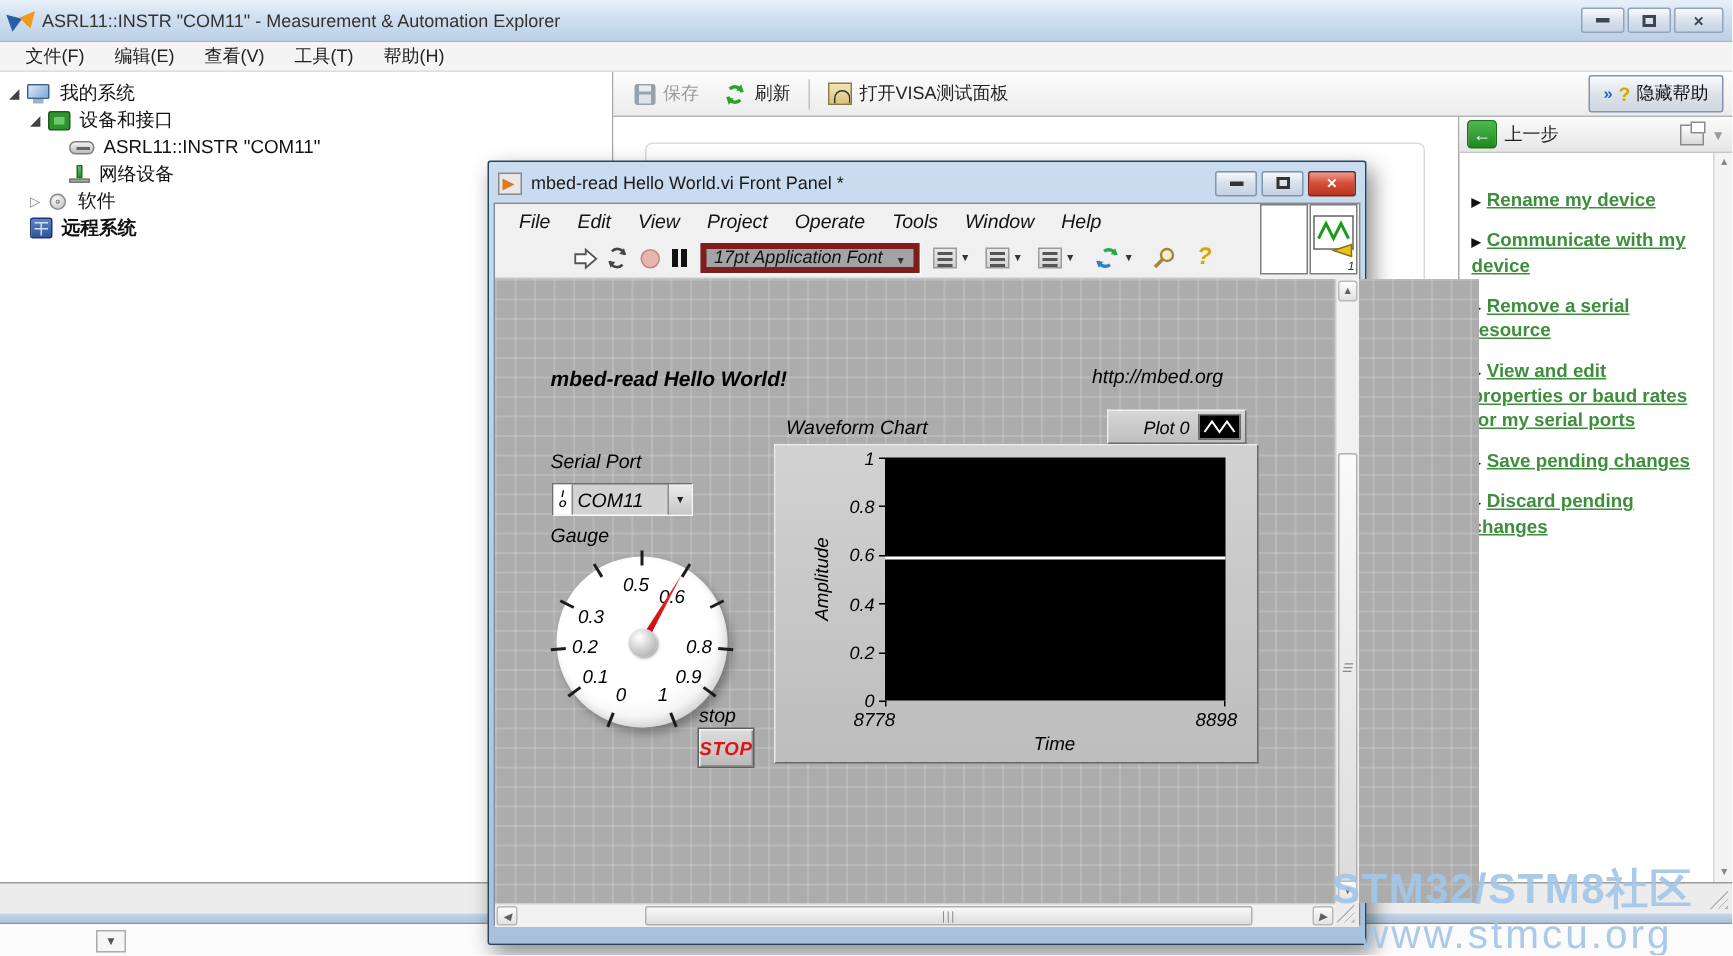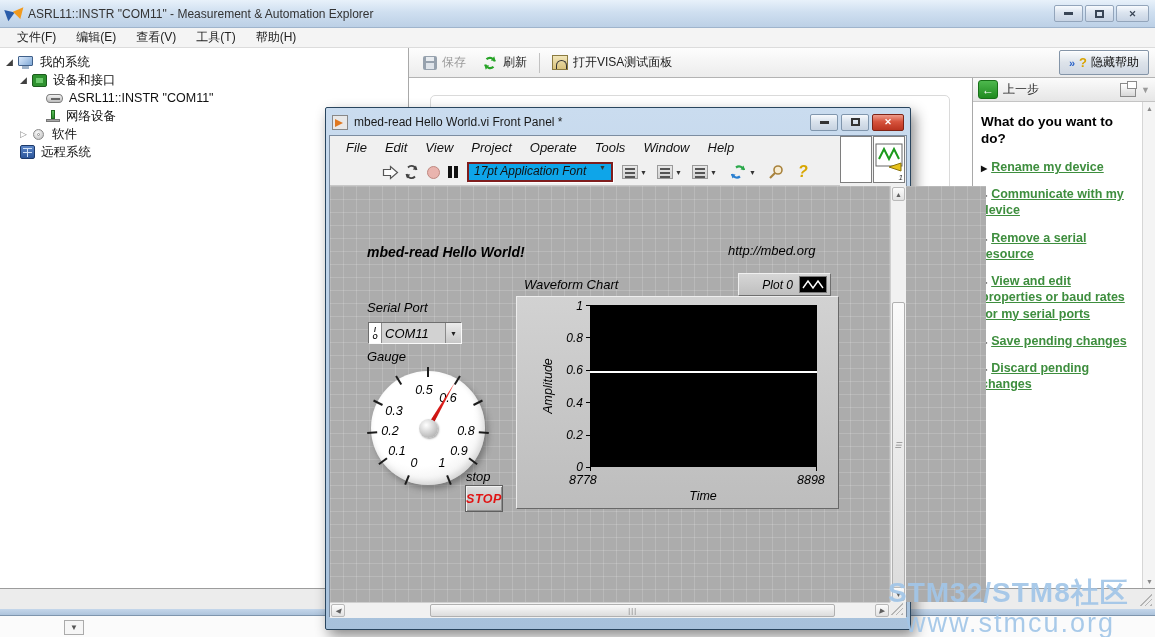--- a/index.html
+++ b/index.html
@@ -100,22 +100,22 @@
   .lvicon { width:16px; height:15px; background:#e8e8e8; border:1px solid #888; position:relative; }
   .lvicon:after { content:""; position:absolute; left:2px; top:3px; width:0; height:0; border-left:8px solid #e07820; border-top:4px solid transparent; border-bottom:4px solid transparent; }
   .lv-btn { width:28px; height:17px; margin-left:3px; border:1px solid #8096ad; border-radius:2px;
     background:linear-gradient(#f7fafd,#d9e2ec 45%,#c6d2e0); display:flex; align-items:center; justify-content:center; font-size:9px; color:#333; }
   .lv-btn.close { width:32px; background:linear-gradient(#ef9c8b,#d6523c 45%,#b93420); border-color:#7e2417; color:#fff; font-weight:bold; }
   .lv-client { position:absolute; left:3px; top:27px; width:578px; height:482px; background:#f0f0f0; border:1px solid #7c8da1;font-style:italic; }
   .lv-menubar { position:absolute; left:0; top:0; width:510px; height:22px; display:flex; align-items:center; padding-left:9px; gap:4px; background:#f0f0f0; }
   .lv-menu-item { font-size:13px; color:#111; padding:2px 7px; }
   .lv-toolbar { position:absolute; left:0; top:22px; width:510px; height:28px; border-bottom:1px solid #c8c8c8; background:#f0f0f0; }
   .lv-tb { position:absolute; top:0; height:28px; display:flex; align-items:center; }
-  .fontbox { border:2px solid #7f1d1d; box-shadow:1px 1px 0 #fff; background:#0ea5e9; height:20px; width:146px;
-    display:flex; align-items:flex-start; font-size:12px; color:#111; padding:0 5px; justify-content:space-between; }
+  .fontbox { border:4px solid #7f1d1d; box-shadow:1px 1px 0 #fff; background:#a3a3a3; height:20px; width:146px;
+    display:flex; align-items:flex-end; font-size:12px; color:#111; padding:0 5px; justify-content:space-between; }
   .mini-dd { font-size:7px; color:#333; margin-left:2px; }
   .abort-circle { width:13px; height:13px; border-radius:50%; background:#e9b4ae; border:1px solid #bf8880; }
   .pause-bars { width:10px; height:12px; border-left:4px solid #111; border-right:4px solid #111; }
   .glyphbox { width:16px; height:14px; background:linear-gradient(#e8e8e8,#d2d2d2); border:1px solid #9a9a9a; position:relative; }
   .glyphbox:after { content:""; position:absolute; left:2px; top:2px; width:10px; height:2px; background:#555; box-shadow:0 4px 0 #555, 0 8px 0 #555; }
   .icon-pane-box { position:absolute; top:0; width:32px; height:47px; background:#fff; border:1px solid #7e7e7e; }
   .vi-num { position:absolute; right:1px; bottom:0; font-size:8px; color:#333; }
 
   .lv-panel { position:absolute; left:0; top:50px; width:656px; height:416px; background-color:#acacac;
     background-image:linear-gradient(to right, rgba(255,255,255,.16) 1px, transparent 1px),
@@ -232,21 +232,21 @@
       <span>网络设备</span>
     </div>
     <div class="tree-row" style="left:20px;top:77px;">
       <span class="expander closed">▷</span>
       <span class="ticon icon-software">
           <span class="disc"></span>
           <span class="hole"></span>
         </span>
       <span>软件</span>
     </div>
-    <div class="tree-row" style="left:20px;top:95px;">
+    <div class="tree-row" style="left:20px;top:95px;font-weight:bold;">
       <span class="ticon icon-remote"></span>
       <span>远程系统</span>
     </div>
   </div>
   <div class="abs sep-v"></div>
 
   <div class="abs max-toolbar">
     <div class="tb-item disabled">
       <span class="icon-save"></span>
       <span>保存</span>
@@ -278,21 +278,20 @@
   </div>
 
   <div class="abs help-panel">
     <div class="help-topbar">
       <div class="backbtn">←</div>
       <div class="lbl">上一步</div>
       <div class="panes-icon"></div>
       <div class="chev-grey">▼</div>
     </div>
     <div class="help-body">
-      <div class="help-heading">What do you want to do?</div>
       <div class="help-link"><span class="bullet">▶</span><span class="txt">Rename my device</span></div>
       <div class="help-link"><span class="bullet">▶</span><span class="txt">Communicate with my device</span></div>
       <div class="help-link"><span class="bullet">▶</span><span class="txt">Remove a serial resource</span></div>
       <div class="help-link"><span class="bullet">▶</span><span class="txt">View and edit properties or baud rates for my serial ports</span></div>
       <div class="help-link"><span class="bullet">▶</span><span class="txt">Save pending changes</span></div>
       <div class="help-link"><span class="bullet">▶</span><span class="txt">Discard pending changes</span></div>
     </div>
     <div class="help-scroll">
       <div class="arr" style="top:3px;">▲</div>
       <div class="arr" style="bottom:3px;">▼</div>

